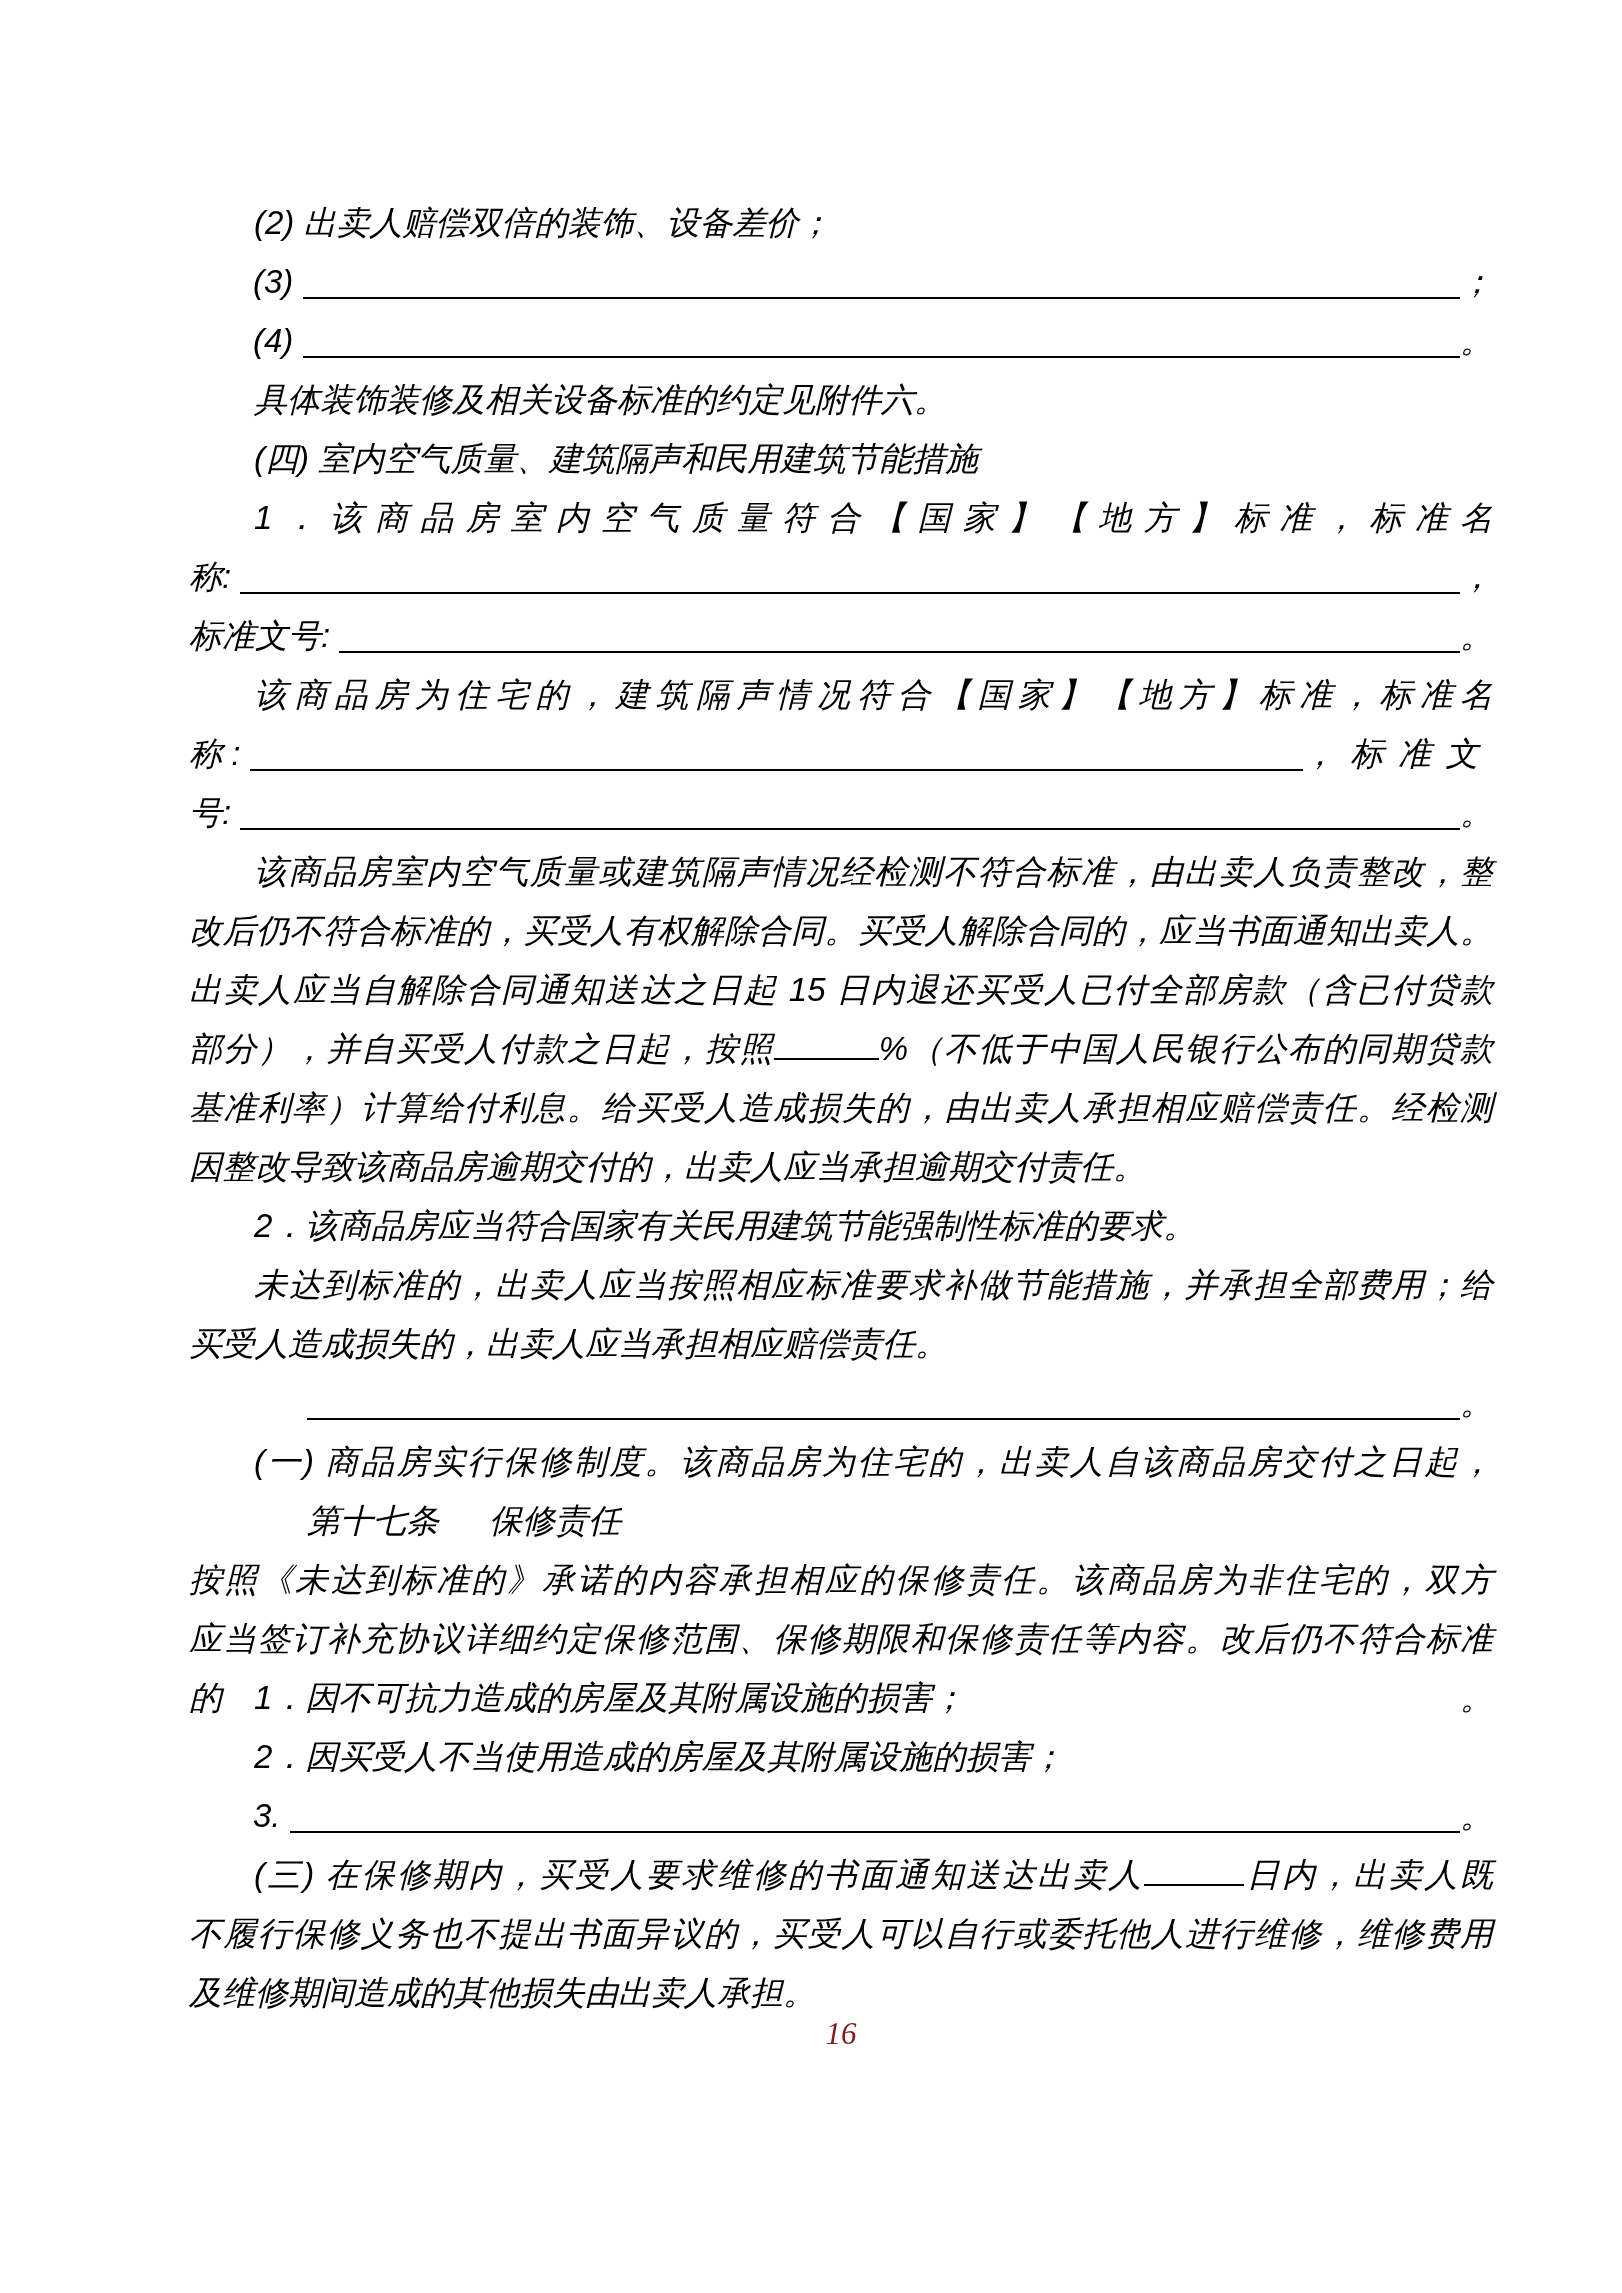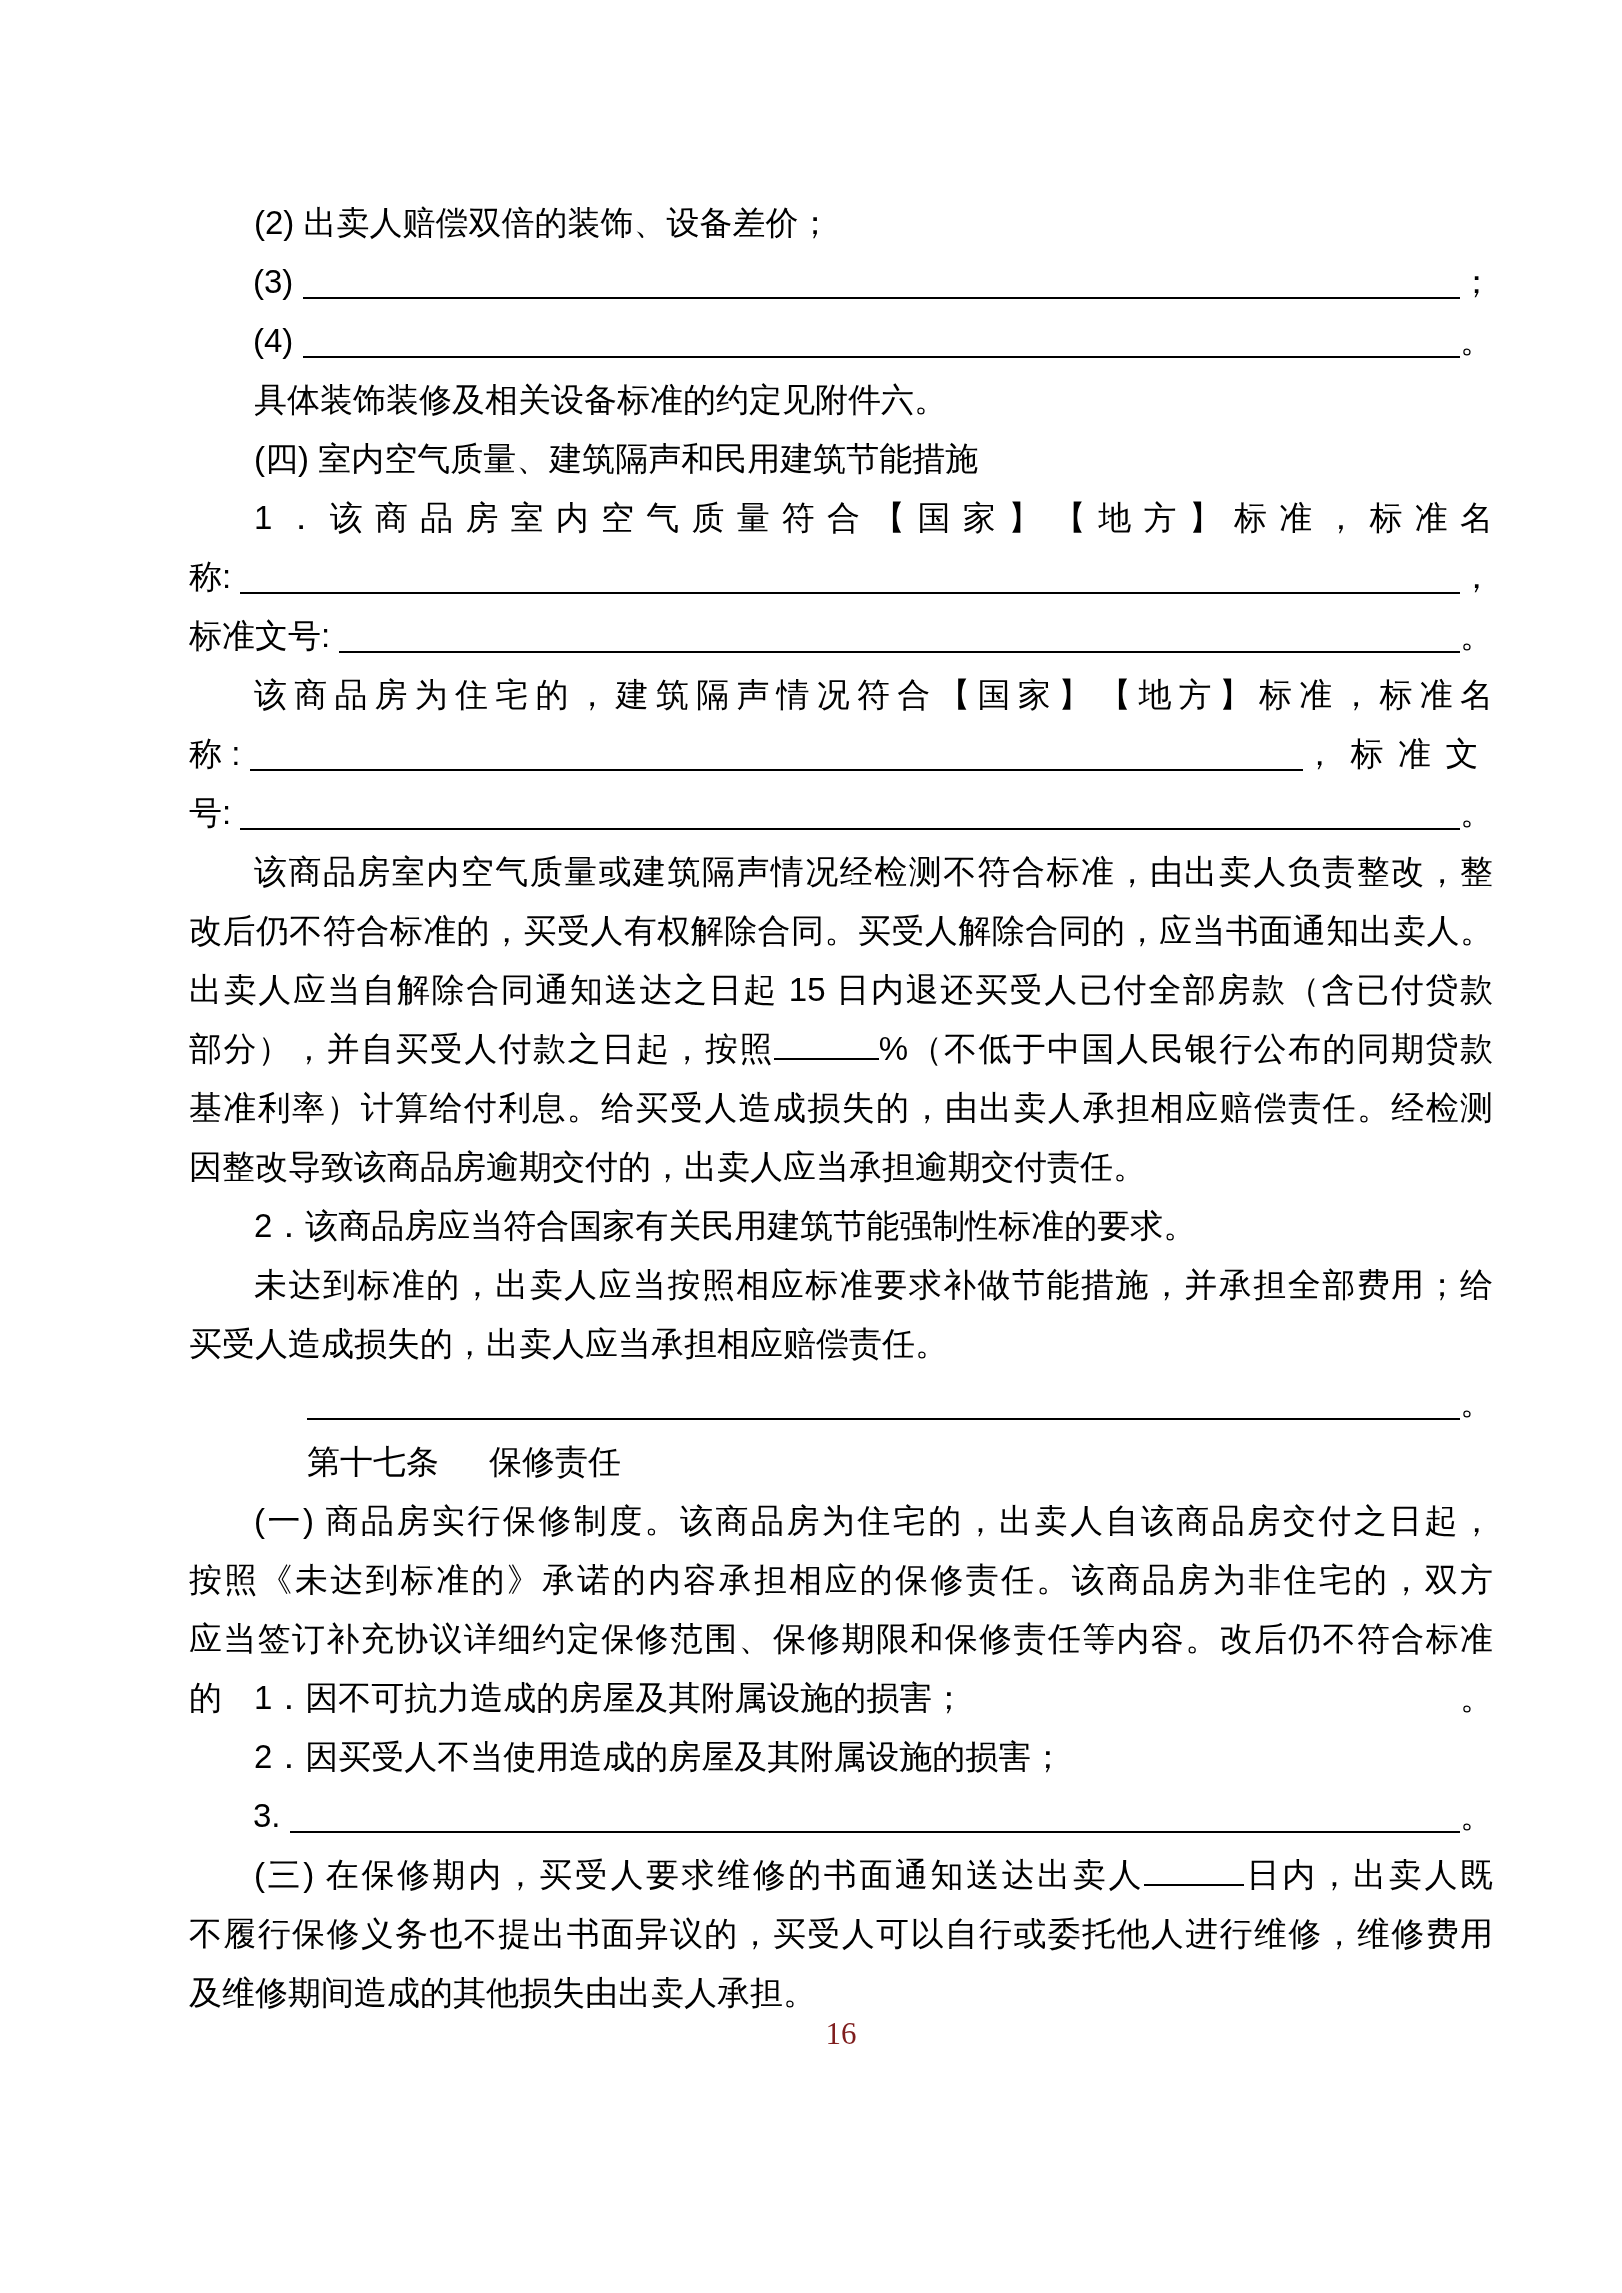--- a/index.html
+++ b/index.html
@@ -13,20 +13,21 @@
     overflow: hidden;
     font-family: "Liberation Sans", sans-serif;
     color: #000000;
   }
   .page {
     box-sizing: border-box;
     width: 1623px;
     height: 1985px;
     padding: 193px 130px 1px 189px;
     background: #ffffff;
+    font-style: italic;
   }
   .doc-body { width: 100%; }
   .line {
     position: relative;
     height: 59px;
     line-height: 59px;
     font-size: 33px;
     white-space: nowrap;
     color: #000000;
   }
@@ -113,22 +114,22 @@
       <div class="line jlast">部分），并自买受人付款之日起，按照<span class="inline-blank" style="width: 105px;"></span>%（不低于中国人民银行公布的同期贷款</div>
       <div class="line jlast">基准利率）计算给付利息。给买受人造成损失的，由出卖人承担相应赔偿责任。经检测</div>
       <div class="line">因整改导致该商品房逾期交付的，出卖人应当承担逾期交付责任。</div>
       <div class="line indent">2．该商品房应当符合国家有关民用建筑节能强制性标准的要求。</div>
       <div class="line indent jlast">未达到标准的，出卖人应当按照相应标准要求补做节能措施，并承担全部费用；给</div>
       <div class="line">买受人造成损失的，出卖人应当承担相应赔偿责任。</div>
       <div class="line fill-line" style="padding-left: 118px;">
         <span class="fill-blank"></span>
         <span class="post">。</span>
       </div>
+      <div class="line indent jlast">(一) 商品房实行保修制度。该商品房为住宅的，出卖人自该商品房交付之日起，</div>
       <div class="line heading-line"><span class="article-no">第十七条</span><span class="article-title">保修责任</span></div>
-      <div class="line indent jlast">(一) 商品房实行保修制度。该商品房为住宅的，出卖人自该商品房交付之日起，</div>
       <div class="line jlast">按照《未达到标准的》承诺的内容承担相应的保修责任。该商品房为非住宅的，双方</div>
       <div class="line jlast">应当签订补充协议详细约定保修范围、保修期限和保修责任等内容。改后仍不符合标准的。</div>
       <div class="line indent">1．因不可抗力造成的房屋及其附属设施的损害；</div>
       <div class="line indent">2．因买受人不当使用造成的房屋及其附属设施的损害；</div>
       <div class="line fill-line" style="padding-left: 64px;">
         <span class="pre">3. </span>
         <span class="fill-blank"></span>
         <span class="post">。</span>
       </div>
       <div class="line indent jlast">(三) 在保修期内，买受人要求维修的书面通知送达出卖人<span class="inline-blank" style="width: 100px;"></span>日内，出卖人既</div>

